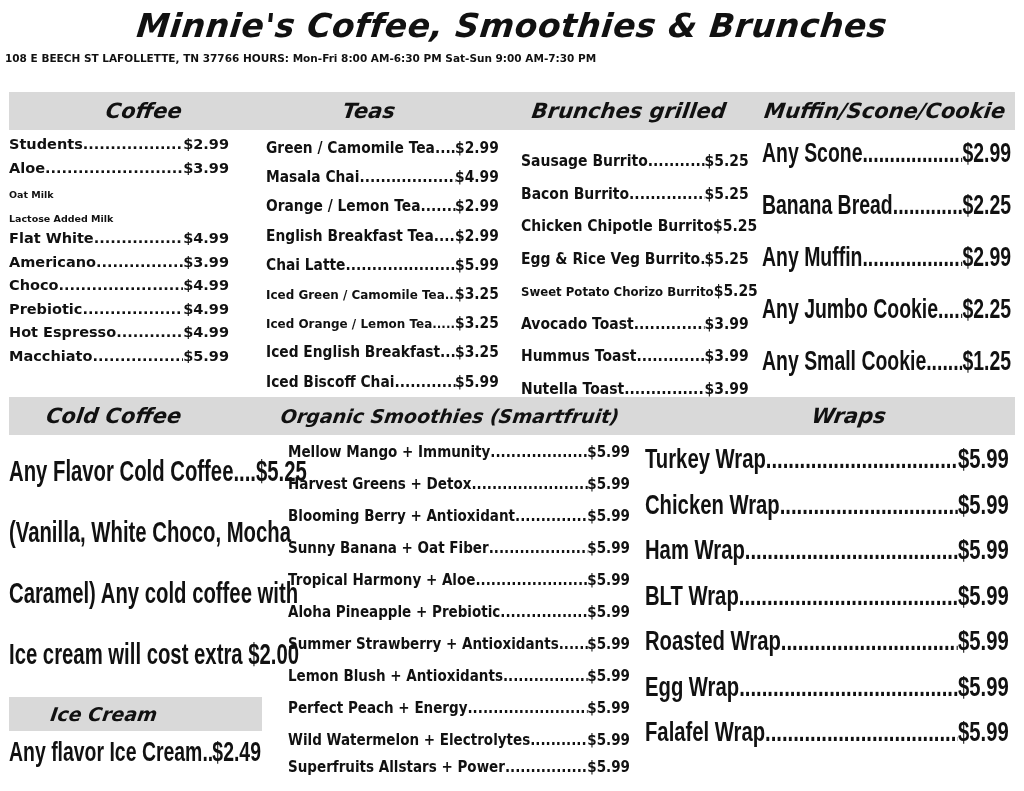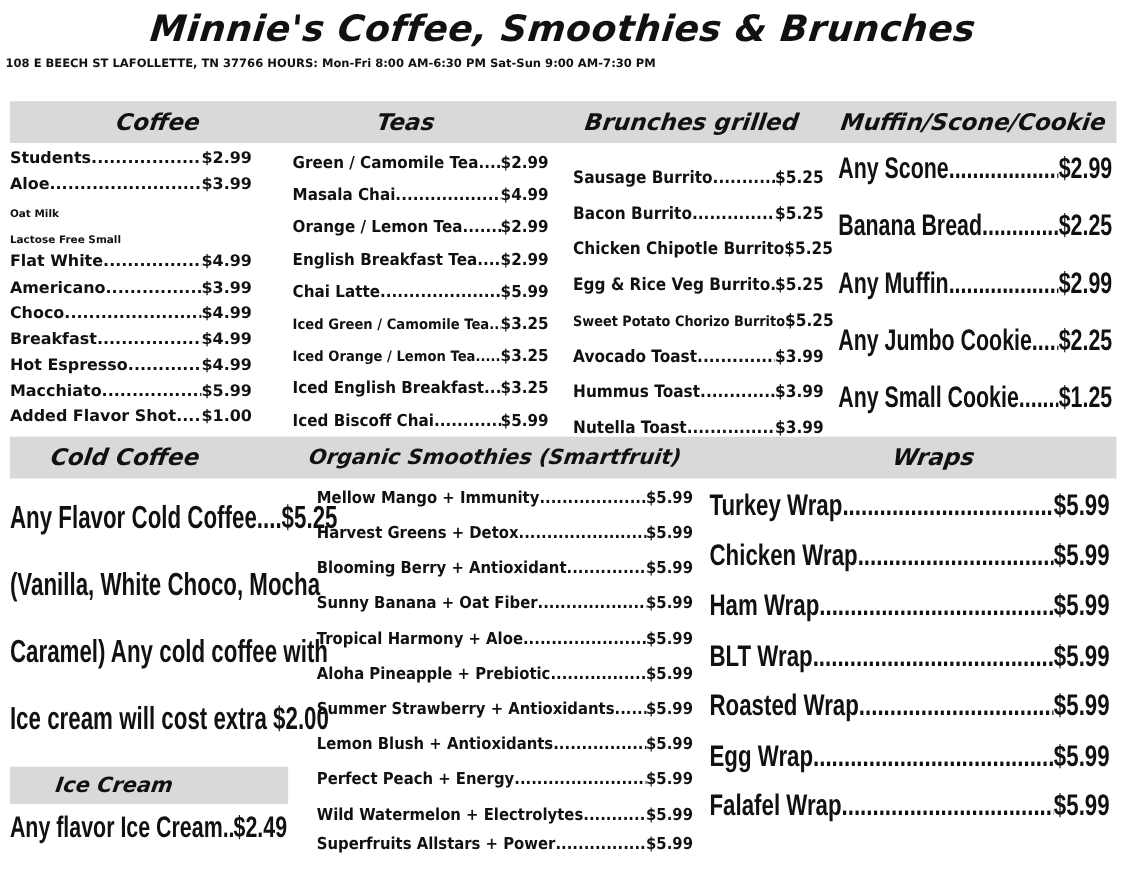--- a/index.html
+++ b/index.html
@@ -44,55 +44,50 @@
       <span class="name">Students</span>
       <span class="dots"></span>
       <span class="price">$2.99</span>
     </div>
   <div class="row">
       <span class="name">Aloe</span>
       <span class="dots"></span>
       <span class="price">$3.99</span>
     </div>
   <div class="note">Oat Milk</div>
-  <div class="note">Lactose Free Small</div>
+  <div class="note">Lactose Added Milk</div>
   <div class="row">
       <span class="name">Flat White</span>
       <span class="dots"></span>
       <span class="price">$4.99</span>
     </div>
   <div class="row">
       <span class="name">Americano</span>
       <span class="dots"></span>
       <span class="price">$3.99</span>
     </div>
   <div class="row">
       <span class="name">Choco</span>
       <span class="dots"></span>
       <span class="price">$4.99</span>
     </div>
   <div class="row">
-      <span class="name">Breakfast</span>
+      <span class="name">Prebiotic</span>
       <span class="dots"></span>
       <span class="price">$4.99</span>
     </div>
   <div class="row">
       <span class="name">Hot Espresso</span>
       <span class="dots"></span>
       <span class="price">$4.99</span>
     </div>
   <div class="row">
       <span class="name">Macchiato</span>
       <span class="dots"></span>
       <span class="price">$5.99</span>
-    </div>
-  <div class="row">
-      <span class="name">Added Flavor Shot</span>
-      <span class="dots"></span>
-      <span class="price">$1.00</span>
     </div>
 </div>
 
 <div class="col c2" style="left:266px; top:139px; width:253px;">
   <div class="row">
       <span class="name">Green / Camomile Tea</span>
       <span class="dots"></span>
       <span class="price">$2.99</span>
     </div>
   <div class="row">

